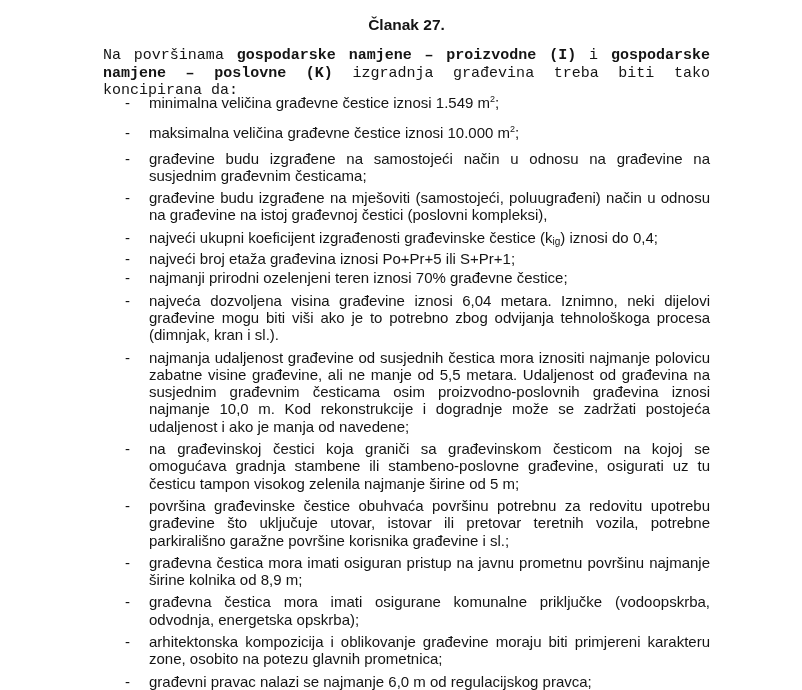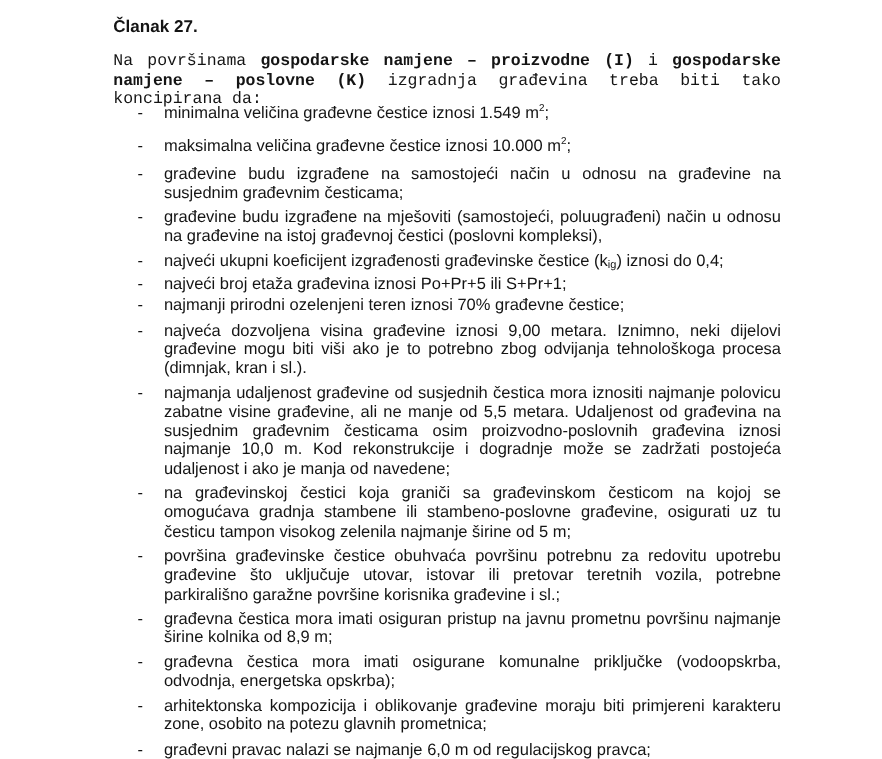--- a/index.html
+++ b/index.html
@@ -19,21 +19,21 @@
       position: absolute;
       left: 103px;
       top: 0;
       width: 607px;
     }
     .title {
       position: absolute;
       left: 0;
       width: 607px;
       top: 16px;
-      text-align: left;
+      text-align: center;
       font-weight: bold;
       font-size: 15.5px;
       line-height: 18px;
       margin: 0;
     }
     .intro {
       position: absolute;
       top: 47px;
       left: 0;
       width: 607px;
@@ -104,21 +104,21 @@
     <li class="item" style="margin-bottom:2px;">
       <span class="dash">-</span>
       <span class="txt">najveći broj etaža građevina iznosi Po+Pr+5 ili S+Pr+1;</span>
     </li>
     <li class="item" style="margin-bottom:5px;">
       <span class="dash">-</span>
       <span class="txt">najmanji prirodni ozelenjeni teren iznosi 70% građevne čestice;</span>
     </li>
     <li class="item" style="margin-bottom:5px;">
       <span class="dash">-</span>
-      <span class="txt">najveća dozvoljena visina građevine iznosi 9,00 metara. Iznimno, neki dijelovi građevine mogu biti viši ako je to potrebno zbog odvijanja tehnološkoga procesa (dimnjak, kran i sl.).</span>
+      <span class="txt">najveća dozvoljena visina građevine iznosi 6,04 metara. Iznimno, neki dijelovi građevine mogu biti viši ako je to potrebno zbog odvijanja tehnološkoga procesa (dimnjak, kran i sl.).</span>
     </li>
     <li class="item" style="margin-bottom:5px;">
       <span class="dash">-</span>
       <span class="txt">najmanja udaljenost građevine od susjednih čestica mora iznositi najmanje polovicu zabatne visine građevine, ali ne manje od 5,5 metara. Udaljenost od građevina na susjednim građevnim česticama osim proizvodno-poslovnih građevina iznosi najmanje 10,0 m. Kod rekonstrukcije i dogradnje može se zadržati postojeća udaljenost i ako je manja od navedene;</span>
     </li>
     <li class="item" style="margin-bottom:5px;">
       <span class="dash">-</span>
       <span class="txt">na građevinskoj čestici koja graniči sa građevinskom česticom na kojoj se omogućava gradnja stambene ili stambeno-poslovne građevine, osigurati uz tu česticu tampon visokog zelenila najmanje širine od 5 m;</span>
     </li>
     <li class="item" style="margin-bottom:5px;">

